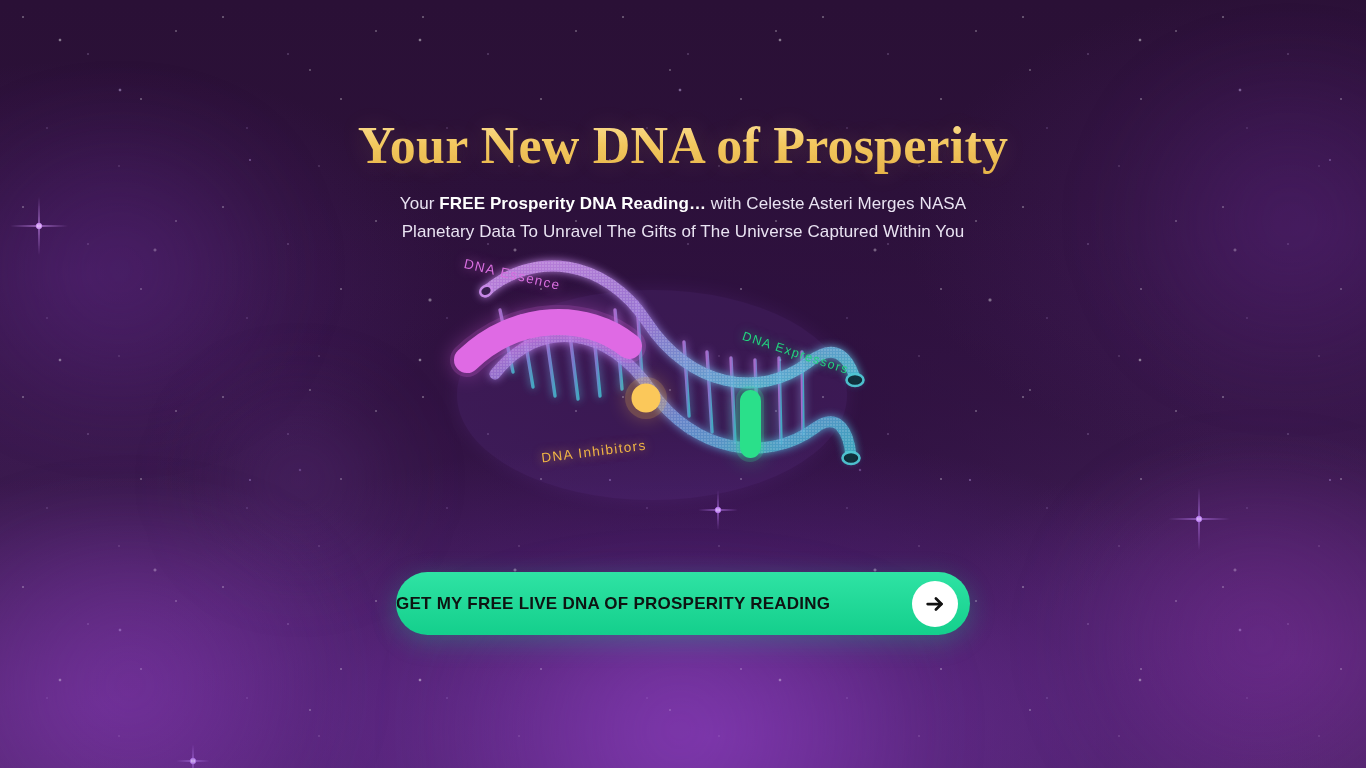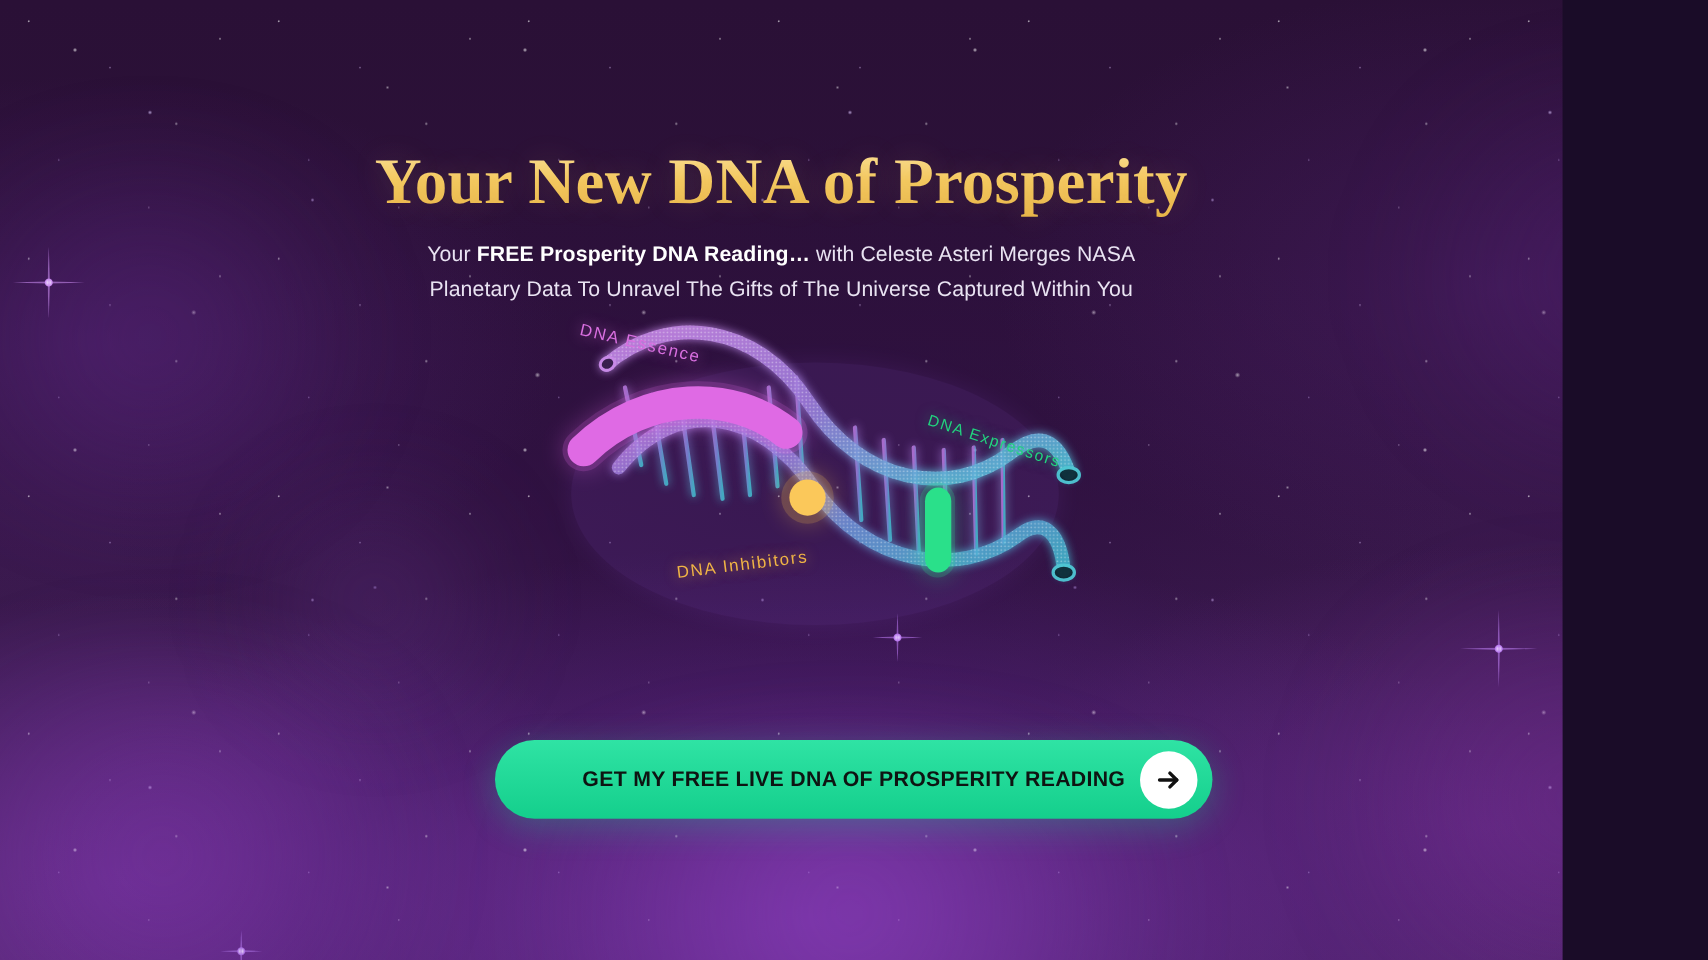--- a/index.html
+++ b/index.html
@@ -8,21 +8,21 @@
   html, body {
     width:1366px; height:768px;
     overflow:hidden;
     background:#1a0c28;
     font-family:"Liberation Sans", sans-serif;
   }
 
   
   #page {
     position:relative;
-    width:1250px; height:768px;
+    width:1366px; height:768px;
     overflow:hidden;
     background:
       radial-gradient(ellipse 900px 420px at 52% 96%, rgba(120,48,170,0.75) 0%, rgba(90,34,135,0.35) 45%, rgba(0,0,0,0) 72%),
       radial-gradient(ellipse 620px 330px at 8%  92%, rgba(122,52,168,0.60) 0%, rgba(0,0,0,0) 70%),
       radial-gradient(ellipse 560px 320px at 95% 86%, rgba(116,44,150,0.50) 0%, rgba(0,0,0,0) 70%),
       radial-gradient(ellipse 520px 300px at 6%  36%, rgba(86,36,124,0.45) 0%, rgba(0,0,0,0) 72%),
       radial-gradient(ellipse 560px 340px at 96% 30%, rgba(84,34,118,0.42) 0%, rgba(0,0,0,0) 72%),
       radial-gradient(ellipse 700px 380px at 50% 52%, rgba(44,14,62,0.85) 0%, rgba(0,0,0,0) 78%),
       linear-gradient(180deg, #2a1036 0%, #2c1139 26%, #351646 52%, #3f1d55 74%, #4a2463 100%);
   }
@@ -125,28 +125,28 @@
     font-family:"Liberation Sans", sans-serif;
     font-size:13.5px;
     letter-spacing:1.4px;
     white-space:nowrap;
     pointer-events:none;
   }
 
   
   #cta {
     position:absolute;
-    left:396px; top:592px;
+    left:396px; top:572px;
     width:574px; height:63px;
     border:none;
     border-radius:32px;
     background:linear-gradient(180deg,#2fe3a4 0%,#14cf8c 100%);
     box-shadow:0 6px 26px rgba(25,210,145,.30);
     cursor:pointer;
-    display:flex; align-items:center; justify-content:center;
+    display:flex; align-items:center; justify-content:flex-start;
     z-index:7;
     padding:0;
   }
   #cta-label {
     font-size:17px;
     font-weight:700;
     letter-spacing:.25px;
     color:#0e1412;
     font-family:"Liberation Sans", sans-serif;
   }

